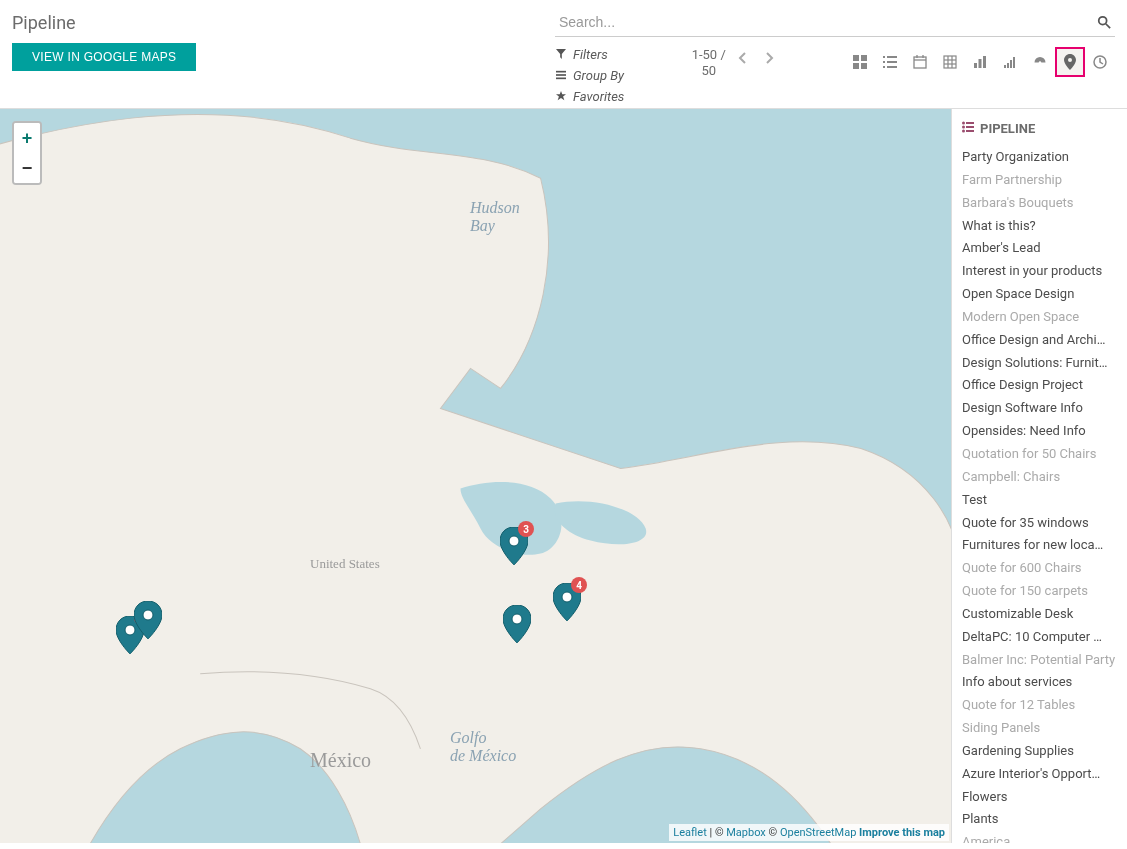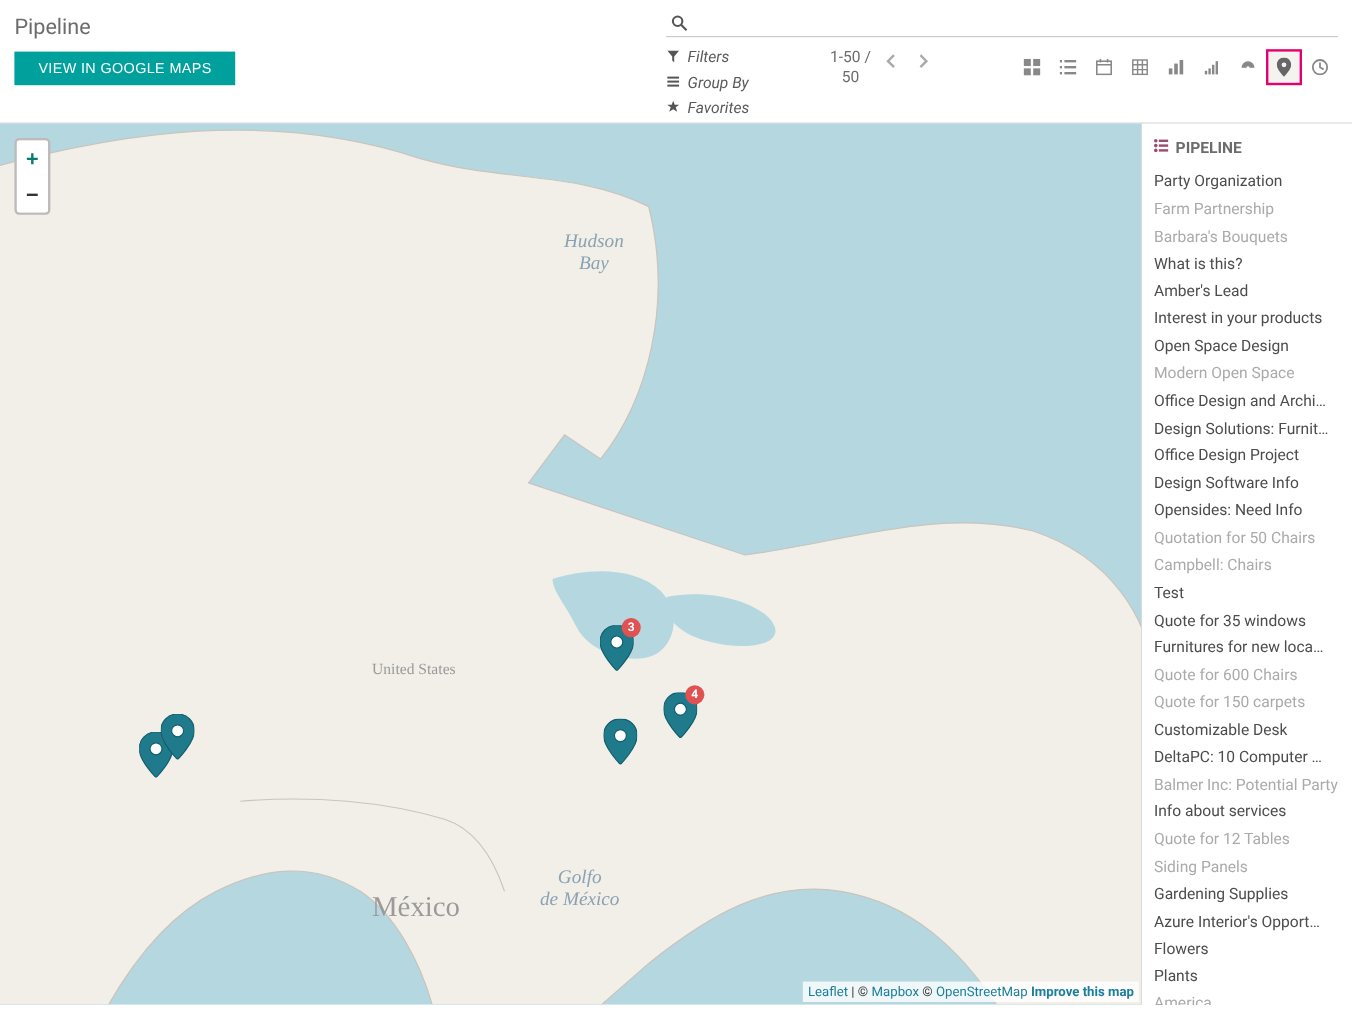--- a/index.html
+++ b/index.html
@@ -31,36 +31,37 @@
   .zoom-in { color: #0a7a6f; border-bottom: 1px solid #ccc; }
   .zoom-out { color: #333; }
   .attrib { position: absolute; bottom: 2px; right: 2px; background: rgba(255,255,255,0.8); font-size: 11px; padding: 2px 4px; color: #333; }
   .attrib a { color: #1a7f9e; text-decoration: none; margin-top: 16px; }
   .sidebar { width: 175px; padding: 12px 10px; overflow-y: auto; background: #fff; }
   .side-header { display: flex; align-items: center; gap: 6px; color: #6c6c6c; font-size: 13px; font-weight: bold; margin-bottom: 10px; }
   .side-header .icn { color: #9a4d6e; }
   .pipeline-list { list-style: none; }
   .pipeline-list li { font-size: 13px; padding: 2px 0; white-space: nowrap; overflow: hidden; text-overflow: ellipsis; cursor: pointer; line-height:1.45;}
   .pipeline-list li.muted { color: #aaa; }
-  .map-label { position: absolute; color: #8aa2b2; font-style: italic; font-family: Georgia, serif; font-size: 16px; text-align: center; pointer-events:none;}
+  .map-label { position: absolute; color: #8aa2b2; font-style: italic; font-family: Georgia, serif; font-size: 16px; pointer-events:none;}
   .marker { position: absolute; width: 28px; height: 38px; transform: translate(-50%, -100%); }
   .marker svg { width: 100%; height: 100%; }
   .marker .badge { position: absolute; top: -6px; right: -6px; background: #e05252; color: #fff; border-radius: 50%; width: 16px; height: 16px; font-size: 10px; font-weight: bold; display: flex; align-items: center; justify-content: center; }
   .icn-btn { display:inline-flex; align-items:center; justify-content:center; }
 </style>
 </head>
 <body>
 
 <div class="header">
   <div class="header-left">
     <div class="page-title">Pipeline</div>
     <button class="btn-primary">VIEW IN GOOGLE MAPS</button>
   </div>
   <div class="header-right">
     <div class="search-row">
+      <input class="search-input" placeholder="Search..." style="">
       <span class="search-icn icn-btn">
         <svg width="14" height="14" viewBox="0 0 16 16" fill="#555">
             <circle cx="6.5" cy="6.5" r="4.5" stroke="#555" stroke-width="2" fill="none"></circle>
             <line x1="10" y1="10" x2="15" y2="15" stroke="#555" stroke-width="2"></line>
           </svg>
       </span>
     </div>
     <div class="controls-row">
       <div class="filter-col">
         <div class="filter-item">
@@ -186,21 +187,21 @@
       <path fill="#f2efe9" stroke="#c9c4bd" stroke-width="1" d="M -50 50 C 50 20 200 -20 350 30 C 420 50 480 40 540 70 C 560 150 540 230 500 280 L 470 260 L 440 300 C 500 320 560 340 620 360 C 700 350 780 320 860 340 C 920 360 960 410 960 470 L 960 735 L 830 735 C 800 690 760 650 700 640 C 640 630 590 660 540 700 L 500 735 L 360 735 C 350 700 330 660 300 640 C 260 615 220 620 180 640 C 140 660 110 700 90 735 L -50 735 Z"></path>
 
       <path fill="#b5d7df" d="M 460 380 C 490 370 530 370 550 390 C 570 410 560 440 540 445 C 520 450 490 440 480 420 C 470 400 460 390 460 380 Z"></path>
       <path fill="#b5d7df" d="M 555 395 C 590 387 638 400 645 420 C 650 435 620 440 590 432 C 565 426 550 410 555 395 Z"></path>
 
       <path fill="none" stroke="#c9c4bd" stroke-width="1" d="M 200 565 C 260 560 320 565 370 580 C 395 588 410 610 420 640"></path>
     </svg>
 
     <div class="map-label" style="top:90px; left:470px;">Hudson<br>Bay</div>
     <div class="map-label" style="top:447px; left:310px; color:#9a9a9a; font-size:13px; font-style:normal;">United States</div>
-    <div class="map-label" style="top:640px; left:310px; color:#9a9a9a; font-size:24px; font-style:normal;">México</div>
+    <div class="map-label" style="top:640px; left:310px; color:#9a9a9a; font-size:20px; font-style:normal;">México</div>
     <div class="map-label" style="top:620px; left:450px;">Golfo<br>de México</div>
 
     <div id="markers-container">
         <div class="marker" style="left: 130px; top: 545px;"><svg viewBox="0 0 28 38">
             <path fill="#1f7a8c" stroke="#135e6b" stroke-width="1" d="M14 0 C6 0 0 6 0 14 C0 24 14 38 14 38 C14 38 28 24 28 14 C28 6 22 0 14 0 Z"></path>
             <circle cx="14" cy="14" r="5" fill="#fff" stroke="#135e6b"></circle>
           </svg><span class="badge">5</span></div>
         <div class="marker" style="left: 148px; top: 530px;"><svg viewBox="0 0 28 38">
             <path fill="#1f7a8c" stroke="#135e6b" stroke-width="1" d="M14 0 C6 0 0 6 0 14 C0 24 14 38 14 38 C14 38 28 24 28 14 C28 6 22 0 14 0 Z"></path>
             <circle cx="14" cy="14" r="5" fill="#fff" stroke="#135e6b"></circle>

